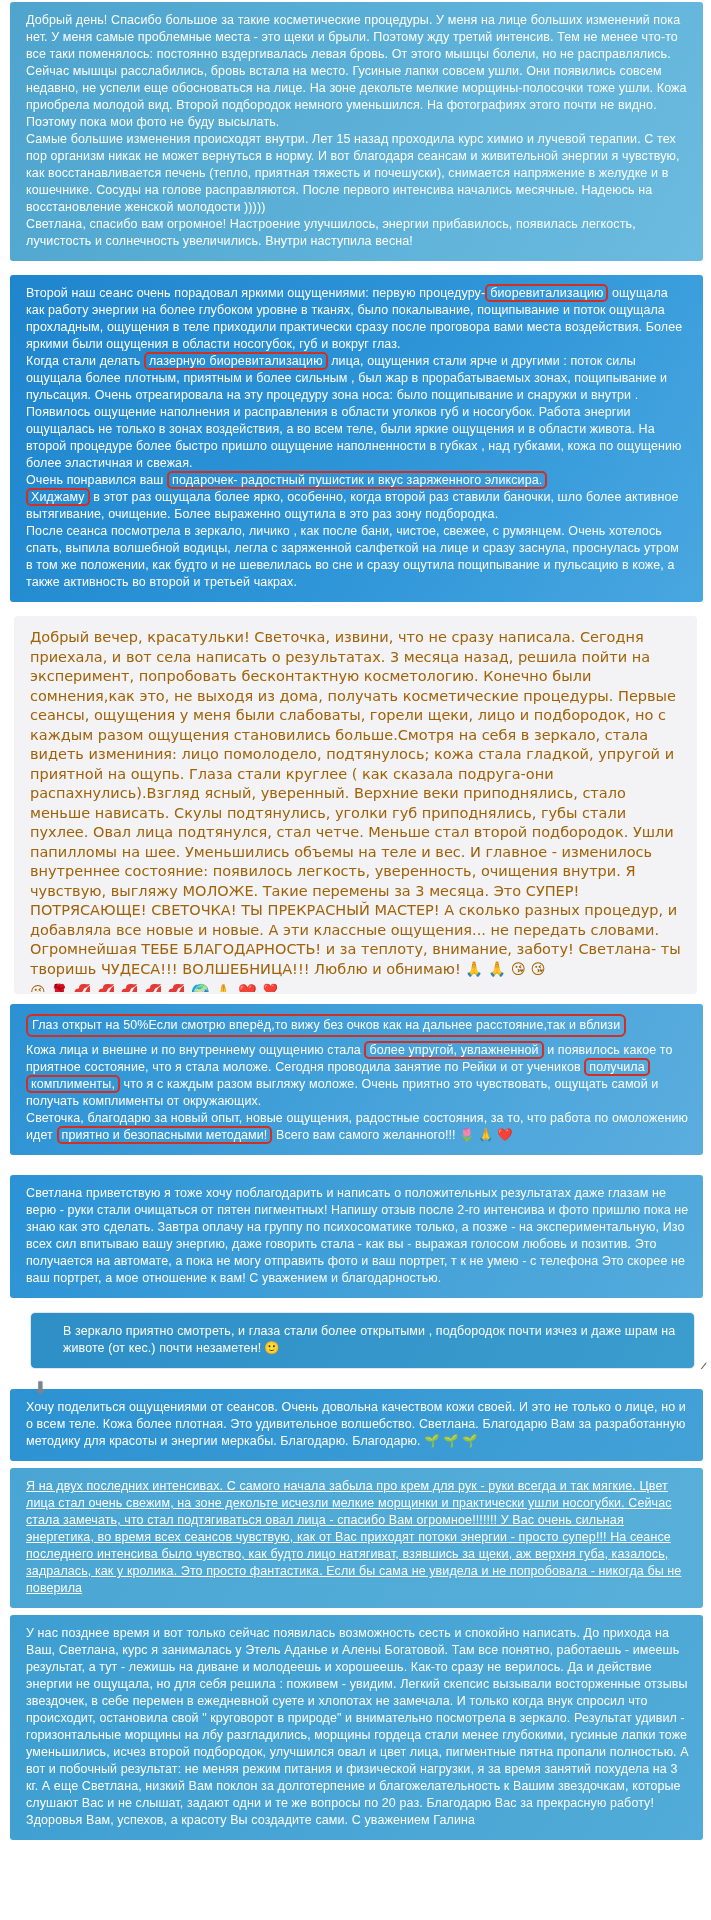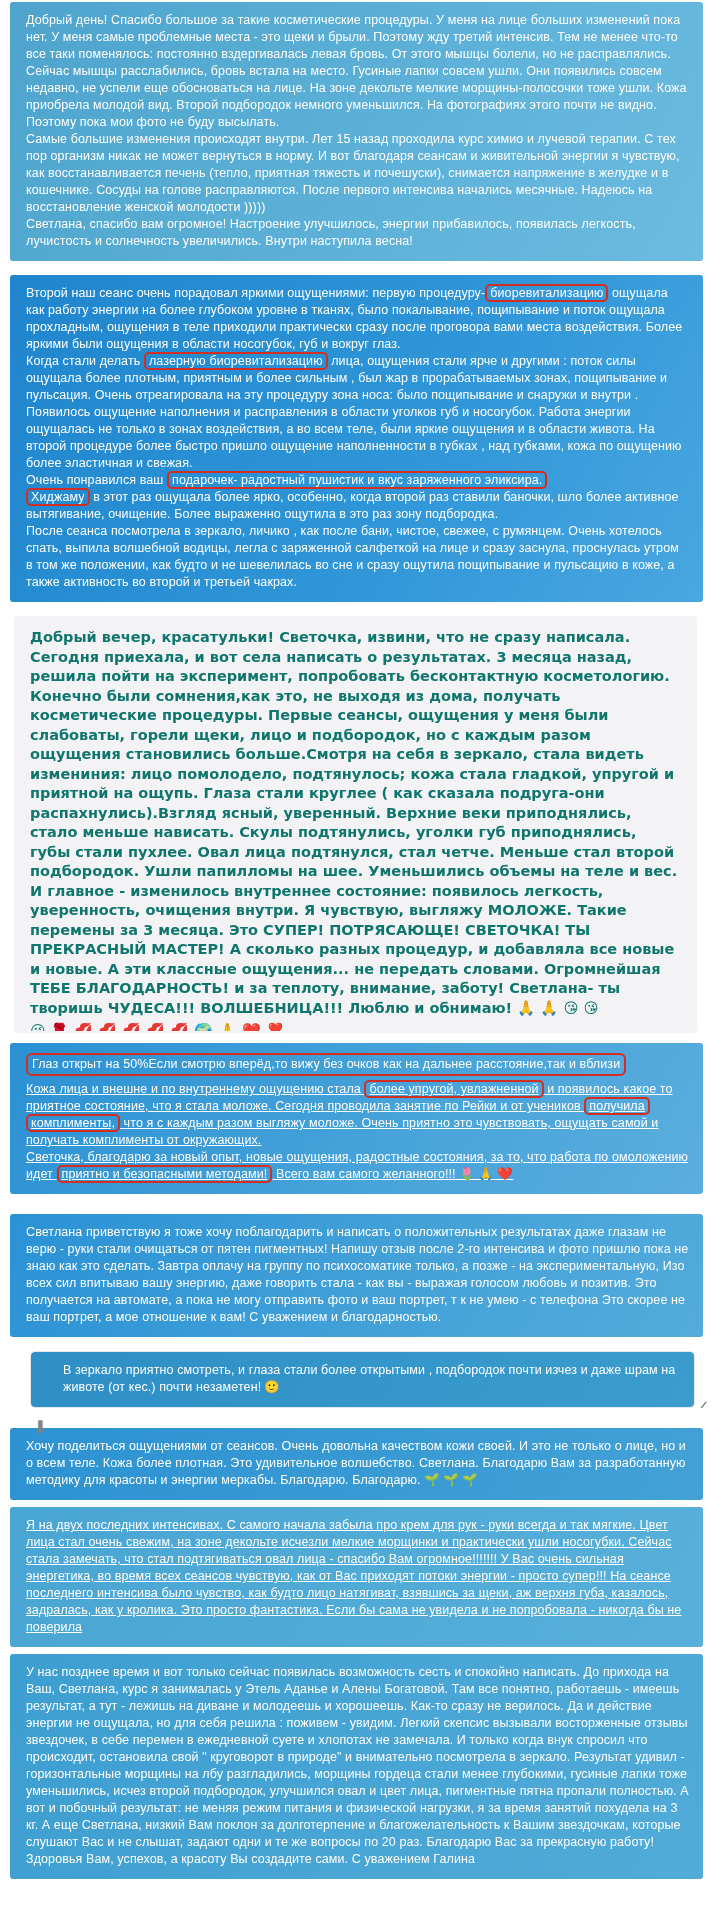--- a/index.html
+++ b/index.html
@@ -13,32 +13,32 @@
     line-height:17px;
     border-radius:3px;
     position:relative;
     letter-spacing:.1px;
   }
   .bubble p{margin:0;}
   .b1{background:linear-gradient(120deg,#4ea4cd 0%,#5db1d8 55%,#6cbbe0 100%);}
   .b2{background:linear-gradient(120deg,#1f86ce 0%,#2e95d8 55%,#49a7e0 100%);}
   .b3{
     background:#f3f3f5;
-    color:#0f766e;
+    color:#a16207;
     font-family:"DejaVu Sans",sans-serif;
-    font-weight:bold;
+    font-weight:normal;
     font-size:14.5px;
     line-height:19.5px;
     margin:0 14px 10px 14px;
     padding:12px 16px 2px 16px;
     border-radius:4px;
     letter-spacing:0;
   }
   .b3 p{margin:0;}
-  .b4{background:linear-gradient(120deg,#2b91d4 0%,#49a4da 60%,#5badde 100%);margin-bottom:20px;text-decoration:underline;}
+  .b4{background:linear-gradient(120deg,#2b91d4 0%,#49a4da 60%,#5badde 100%);margin-bottom:20px;}
   .b5{background:linear-gradient(120deg,#2a92d6 0%,#45a2d8 60%,#54abdc 100%);}
   .b6{
     background:linear-gradient(120deg,#2d8fc6 0%,#3b9cce 100%);
     margin:0 16px 20px 30px;
     border:1px solid #e2e8ee;
     border-radius:5px;
     padding-left:32px;
   }
   .b7{background:linear-gradient(120deg,#2c92d2 0%,#43a1d6 100%);margin-bottom:7px;}
   .b8{background:linear-gradient(120deg,#49a5d3 0%,#58b0da 100%);margin-bottom:7px;text-decoration:underline;}

